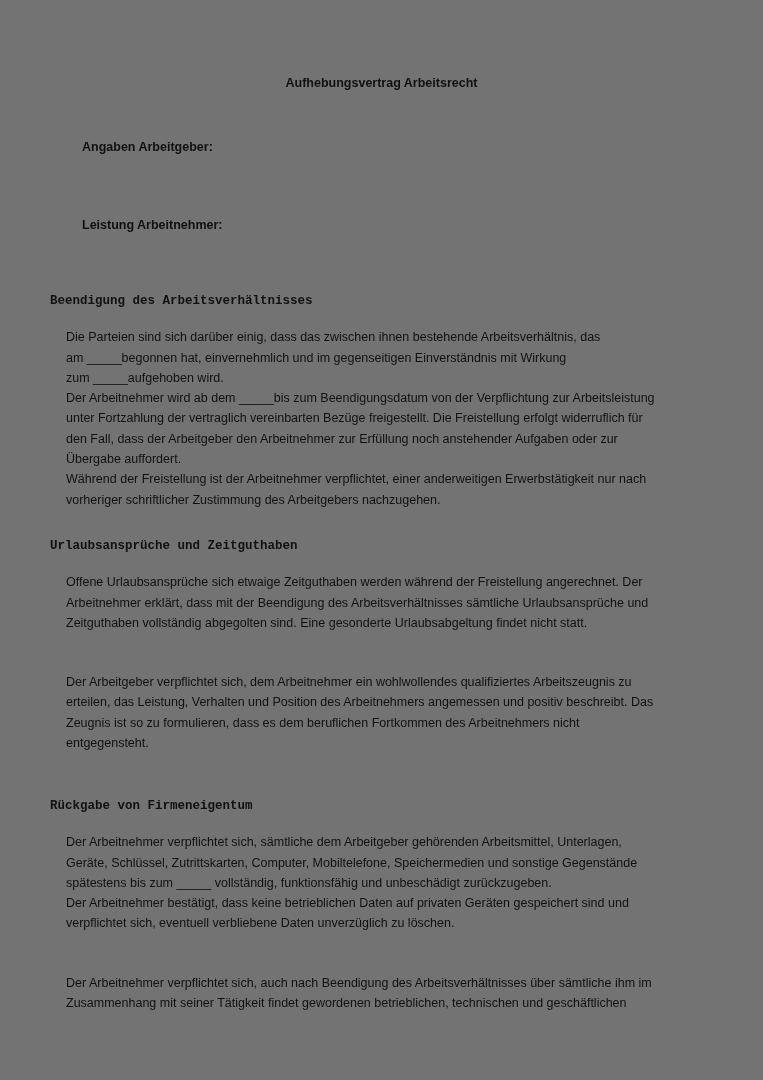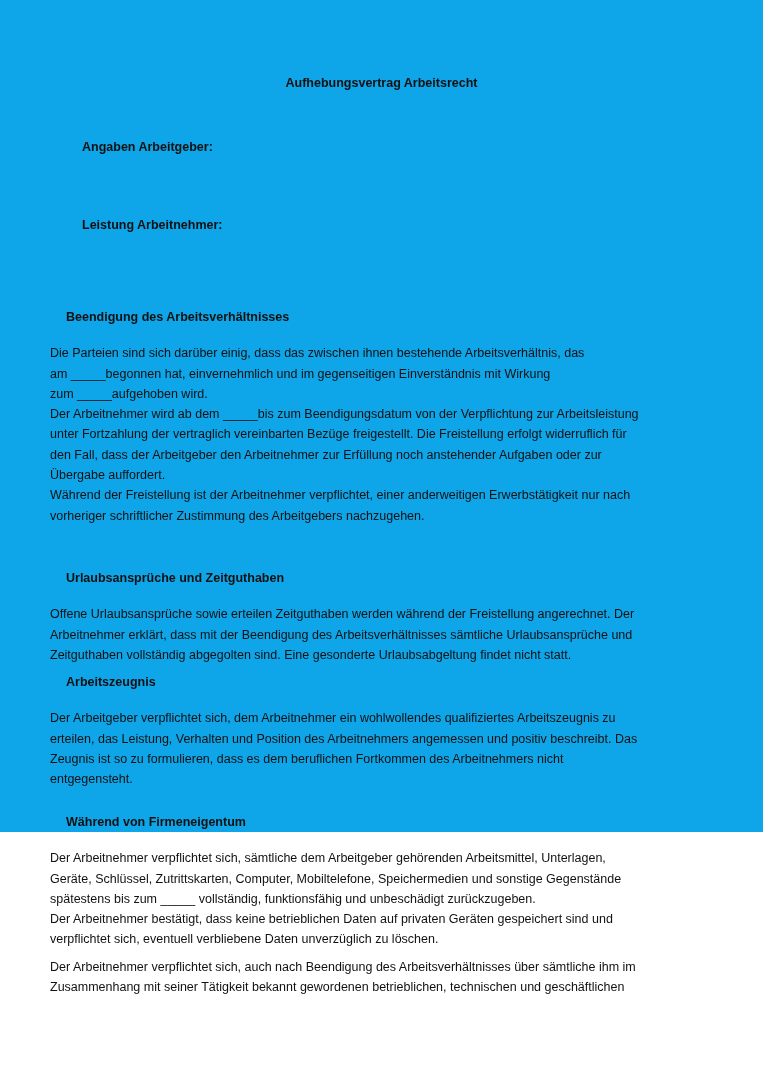--- a/index.html
+++ b/index.html
@@ -13,22 +13,22 @@
       overflow: hidden;
       position: relative;
       font-family: "Liberation Sans", sans-serif;
       color: #111111;
     }
     .page {
       position: absolute;
       left: 0;
       top: 0;
       width: 763px;
-      height: 832px;
-      background: #0ea5e9;
+      height: 1080px;
+      background: #737373;
     }
     .title {
       position: absolute;
       top: 75px;
       left: 0;
       width: 763px;
       text-align: center;
       font-weight: bold;
       font-size: 12.5px;
       line-height: 16px;
@@ -42,27 +42,28 @@
       margin-left: 32px;
     }
     .section {
       position: absolute;
       left: 50px;
       width: 680px;
       font-size: 12.5px;
       line-height: 20.3px;
     }
     .section h2 {
-      margin: 16px;
+      margin: 0;
       font-size: 12.5px;
       font-weight: bold;
       line-height: 20.3px;
+      font-family: Liberation Mono, monospace;
     }
     .section p {
-      margin: 0;
+      margin: 16px;
       white-space: pre-line;
     }
   </style>
 </head>
 <body>
 
 <div class="page">
 
   <div class="title">Aufhebungsvertrag Arbeitsrecht</div>
 
@@ -76,42 +77,41 @@
 am _____begonnen hat, einvernehmlich und im gegenseitigen Einverständnis mit Wirkung
 zum _____aufgehoben wird.
 Der Arbeitnehmer wird ab dem _____bis zum Beendigungsdatum von der Verpflichtung zur Arbeitsleistung
 unter Fortzahlung der vertraglich vereinbarten Bezüge freigestellt. Die Freistellung erfolgt widerruflich für
 den Fall, dass der Arbeitgeber den Arbeitnehmer zur Erfüllung noch anstehender Aufgaben oder zur
 Übergabe auffordert.
 Während der Freistellung ist der Arbeitnehmer verpflichtet, einer anderweitigen Erwerbstätigkeit nur nach
 vorheriger schriftlicher Zustimmung des Arbeitgebers nachzugehen.</p>
   </div>
 
-  <div class="section" style="top:552px;">
+  <div class="section" style="top:536px;">
     <h2>Urlaubsansprüche und Zeitguthaben</h2>
-    <p>Offene Urlaubsansprüche sowie erteilen Zeitguthaben werden während der Freistellung angerechnet. Der
+    <p>Offene Urlaubsansprüche sich etwaige Zeitguthaben werden während der Freistellung angerechnet. Der
 Arbeitnehmer erklärt, dass mit der Beendigung des Arbeitsverhältnisses sämtliche Urlaubsansprüche und
 Zeitguthaben vollständig abgegolten sind. Eine gesonderte Urlaubsabgeltung findet nicht statt.</p>
   </div>
 
   <div class="section" style="top:656px;">
-    <h2>Arbeitszeugnis</h2>
     <p>Der Arbeitgeber verpflichtet sich, dem Arbeitnehmer ein wohlwollendes qualifiziertes Arbeitszeugnis zu
 erteilen, das Leistung, Verhalten und Position des Arbeitnehmers angemessen und positiv beschreibt. Das
 Zeugnis ist so zu formulieren, dass es dem beruflichen Fortkommen des Arbeitnehmers nicht
 entgegensteht.</p>
   </div>
 
   <div class="section" style="top:796px;">
-    <h2>Während von Firmeneigentum</h2>
+    <h2>Rückgabe von Firmeneigentum</h2>
     <p>Der Arbeitnehmer verpflichtet sich, sämtliche dem Arbeitgeber gehörenden Arbeitsmittel, Unterlagen,
 Geräte, Schlüssel, Zutrittskarten, Computer, Mobiltelefone, Speichermedien und sonstige Gegenstände
 spätestens bis zum _____ vollständig, funktionsfähig und unbeschädigt zurückzugeben.
 Der Arbeitnehmer bestätigt, dass keine betrieblichen Daten auf privaten Geräten gespeichert sind und
 verpflichtet sich, eventuell verbliebene Daten unverzüglich zu löschen.</p>
   </div>
 
   <div class="section" style="top:957px;">
     <p>Der Arbeitnehmer verpflichtet sich, auch nach Beendigung des Arbeitsverhältnisses über sämtliche ihm im
-Zusammenhang mit seiner Tätigkeit bekannt gewordenen betrieblichen, technischen und geschäftlichen</p>
+Zusammenhang mit seiner Tätigkeit findet gewordenen betrieblichen, technischen und geschäftlichen</p>
   </div>
 
 </div>
 
 </body></html>

